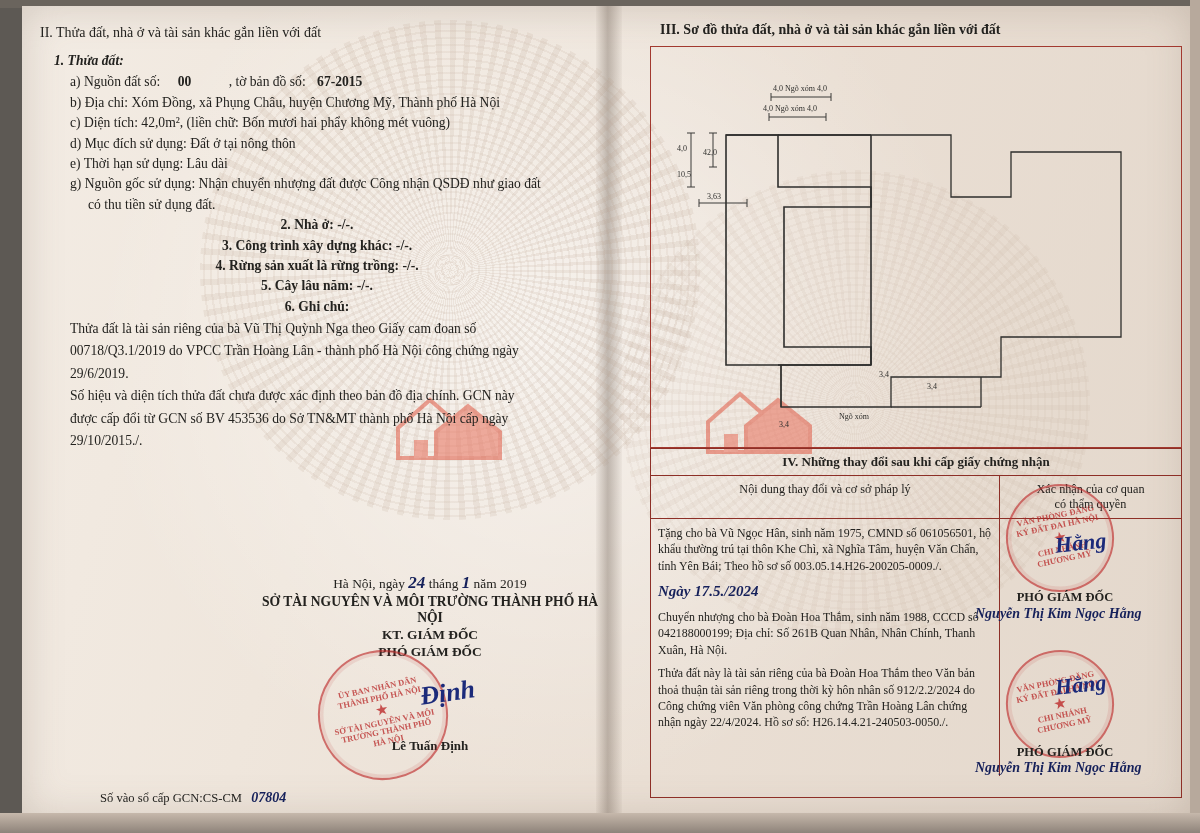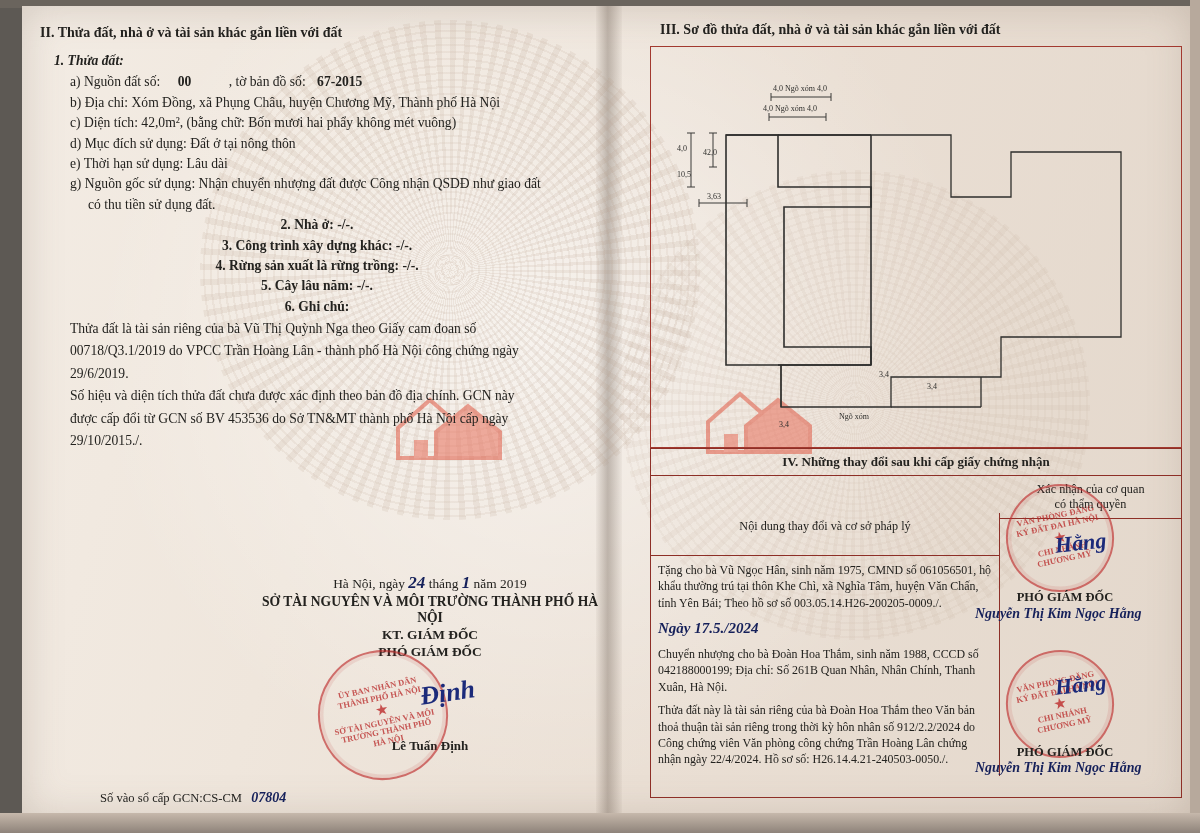--- a/index.html
+++ b/index.html
@@ -45,21 +45,21 @@
   #ros1{left:200px;top:20px;width:500px;height:500px;}
   #ros2{left:620px;top:170px;width:470px;height:470px;opacity:.55;}
   .house{
     position:absolute;width:120px;height:70px;opacity:.55;
   }
   #h1{left:390px;top:392px;}
   #h2{left:700px;top:386px;}
 
   
   .col-left{position:absolute;left:40px;top:22px;width:540px;font-size:13.6px;line-height:1.5;}
-  .hdr2{font-weight:bold;font-size:14px;margin-bottom:8px;}
+  .hdr2{font-weight:normal;font-size:14px;margin-bottom:8px;}
   .l1{font-weight:bold;font-style:italic;margin:2px 0 1px 14px;}
   .itm{margin-left:30px;}
   .hand{font-family:"Liberation Serif",serif;font-weight:bold;}
   .bullet{font-weight:bold;margin-left:14px;text-align:center;}
   .note{margin-left:30px;margin-top:2px;}
 
   
   .col-right{position:absolute;left:660px;top:22px;width:500px;}
   .hdr3{font-weight:bold;font-size:14px;}
   .diagram{
@@ -71,21 +71,21 @@
   
   .boxIV{
     position:absolute;left:650px;top:448px;width:530px;height:348px;
     border:1.3px solid #8d2f27;
   }
   .boxIV .title{
     text-align:center;font-weight:bold;font-size:13px;padding:5px 0 5px;
     border-bottom:1.2px solid #8d2f27;
   }
   .boxIV .cols{display:flex;height:300px;}
-  .boxIV .c1{width:348px;border-right:1.2px solid #8d2f27;margin-top:37px;}
+  .boxIV .c1{width:348px;border-right:1.2px solid #8d2f27;}
   .boxIV .c2{flex:1;}
   .colhead{text-align:center;font-size:12.2px;padding:6px 4px;border-bottom:1.2px solid #8d2f27;min-height:30px;}
   .cellbody{font-size:11.9px;line-height:1.38;padding:6px 7px;}
   .cellbody p{margin:0 0 7px;}
   .datestamp{font-weight:bold;}
 
   
   .sig{position:absolute;left:250px;top:572px;width:360px;text-align:center;font-size:13.4px;}
   .sig .ln{margin:1px 0;}
   .sig .bold{font-weight:bold;}
@@ -150,21 +150,21 @@
     <div class="hdr2">II. Thửa đất, nhà ở và tài sản khác gắn liền với đất</div>
     <div class="l1">1. Thửa đất:</div>
 
     <div class="itm">
       <span>a) Nguồn đất số:</span>
       <span class="hand" style="margin-left:14px">00</span>
       <span style="margin-left:34px">, tờ bản đồ số:</span>
       <span class="hand" style="margin-left:8px">67-2015</span>
     </div>
     <div class="itm">b) Địa chỉ:  Xóm Đồng, xã Phụng Châu, huyện Chương Mỹ, Thành phố Hà Nội</div>
-    <div class="itm">c) Diện tích:        42,0m², (bằng chữ: Bốn mươi hai phẩy không mét vuông)</div>
+    <div class="itm">c) Diện tích:        42,0m², (liền chữ: Bốn mươi hai phẩy không mét vuông)</div>
     <div class="itm">d) Mục đích sử dụng:  Đất ở tại nông thôn</div>
     <div class="itm">e) Thời hạn sử dụng:  Lâu dài</div>
     <div class="itm">g) Nguồn gốc sử dụng: Nhận chuyển nhượng đất được Công  nhận QSDĐ như giao đất</div>
     <div class="itm" style="margin-left:48px">có thu tiền sử dụng đất.</div>
 
     <div class="bullet">2. Nhà ở:  -/-.</div>
     <div class="bullet">3. Công trình xây dựng khác: -/-.</div>
     <div class="bullet">4. Rừng sản xuất là rừng trồng: -/-.</div>
     <div class="bullet">5. Cây lâu năm:  -/-.</div>
     <div class="bullet">6. Ghi chú:</div>

